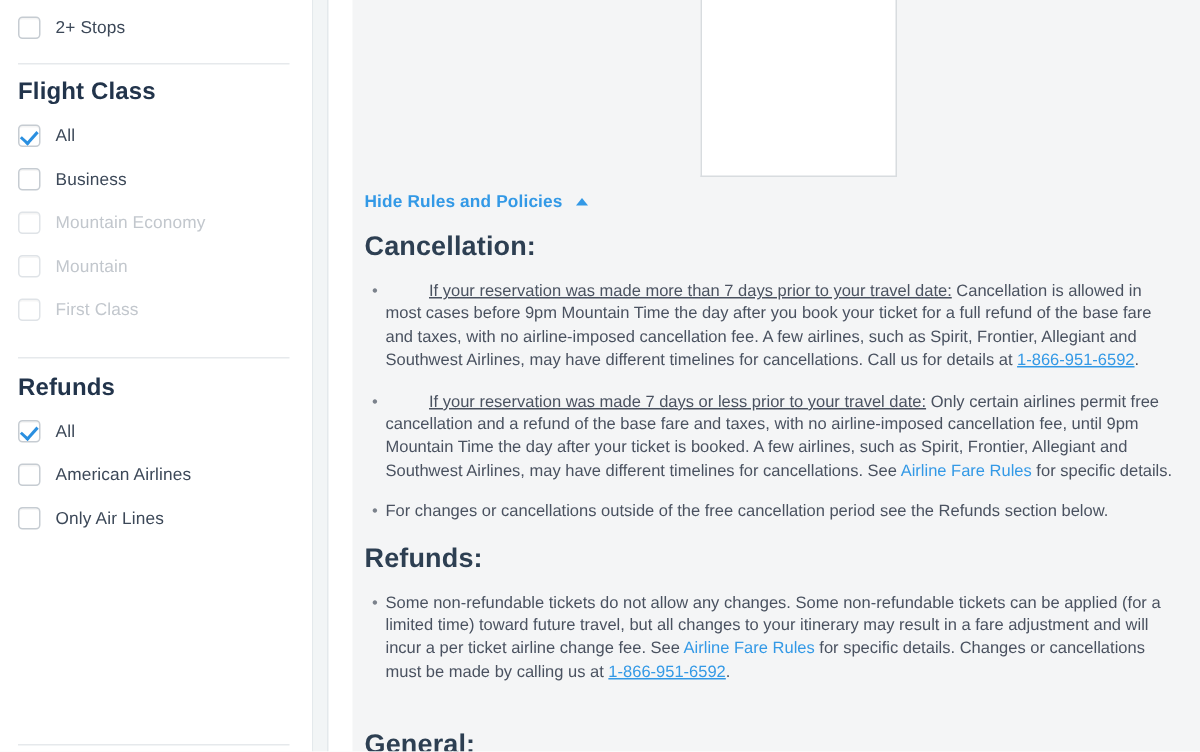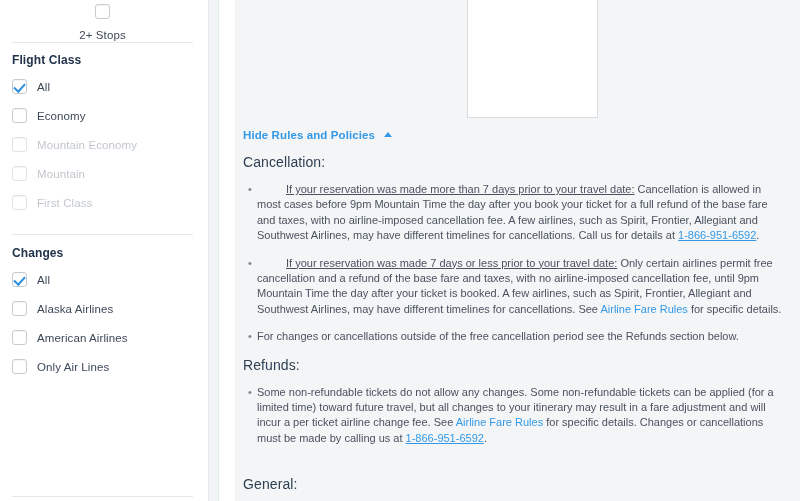--- a/index.html
+++ b/index.html
@@ -59,21 +59,21 @@
     letter-spacing: .1px;
     white-space: nowrap;
   }
   .filter-label.disabled { color: #c2c7cd; }
   .divider {
     height: 1px;
     background: #e6e9ec;
     margin: 9px 0 10px 0;
   }
   .group-title {
-    font-size: 12px;
+    font-size: 16px;
     font-weight: bold;
     color: #22344b;
     letter-spacing: .1px;
     margin-bottom: 5px;
   }
   .sidebar-bottom-divider {
     position: absolute;
     left: 12px; right: 14px;
     bottom: 4px;
     height: 1px;
@@ -155,22 +155,22 @@
   .caret-up {
     width: 0; height: 0;
     border-left: 4.5px solid transparent;
     border-right: 4.5px solid transparent;
     border-bottom: 5px solid #3399e6;
     display: inline-block;
     position: relative;
     top: -1px;
   }
   .sec-head {
-    font-size: 14px;
-    font-weight: normal;
+    font-size: 18px;
+    font-weight: bold;
     color: #2d3f52;
     letter-spacing: .1px;
     margin: 0 0 12px 0;
   }
   .sec-head.refunds { margin-top: 8px; }
   .sec-head.general { margin-top: 30px; }
   .bullet {
     display: flex;
     font-size: 11px;
     line-height: 15.4px;
@@ -191,61 +191,57 @@
   .lnk { color: #3399e6; text-decoration: none; }
   .lnk.ul { text-decoration: underline; }
 </style>
 </head>
 <body>
 
 <div id="page">
 
   <aside class="sidebar">
 
-    <div class="filter-row" style="margin-top:4px;flex-direction:column;">
+    <div class="filter-row" style="margin-top:4px;">
       <span class="cb"></span>
       <span class="filter-label">2+ Stops</span>
     </div>
 
     <div class="divider"></div>
 
     <div class="group-title">Flight Class</div>
 
     <div class="filter-row">
       <span class="cb checked"></span>
       <span class="filter-label">All</span>
     </div>
     <div class="filter-row">
       <span class="cb"></span>
-      <span class="filter-label">Economy</span>
+      <span class="filter-label">Business</span>
     </div>
     <div class="filter-row">
       <span class="cb dim"></span>
       <span class="filter-label disabled">Mountain Economy</span>
     </div>
     <div class="filter-row">
       <span class="cb dim"></span>
       <span class="filter-label disabled">Mountain</span>
     </div>
     <div class="filter-row">
       <span class="cb dim"></span>
       <span class="filter-label disabled">First Class</span>
     </div>
 
     <div class="divider" style="margin-top:17px;margin-bottom:11px;"></div>
 
-    <div class="group-title">Changes</div>
+    <div class="group-title">Refunds</div>
 
     <div class="filter-row">
       <span class="cb checked"></span>
       <span class="filter-label">All</span>
-    </div>
-    <div class="filter-row">
-      <span class="cb"></span>
-      <span class="filter-label">Alaska Airlines</span>
     </div>
     <div class="filter-row">
       <span class="cb"></span>
       <span class="filter-label">American Airlines</span>
     </div>
     <div class="filter-row">
       <span class="cb"></span>
       <span class="filter-label">Only Air Lines</span>
     </div>
 

